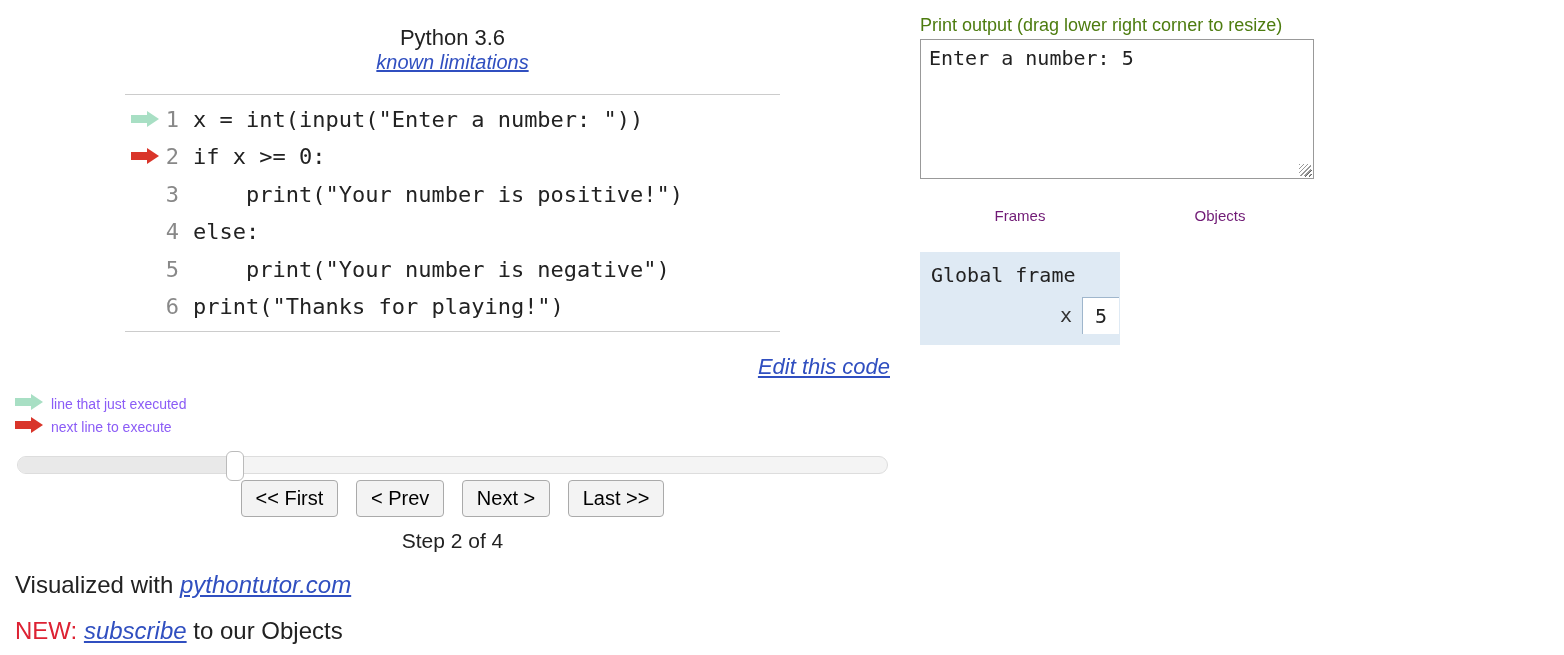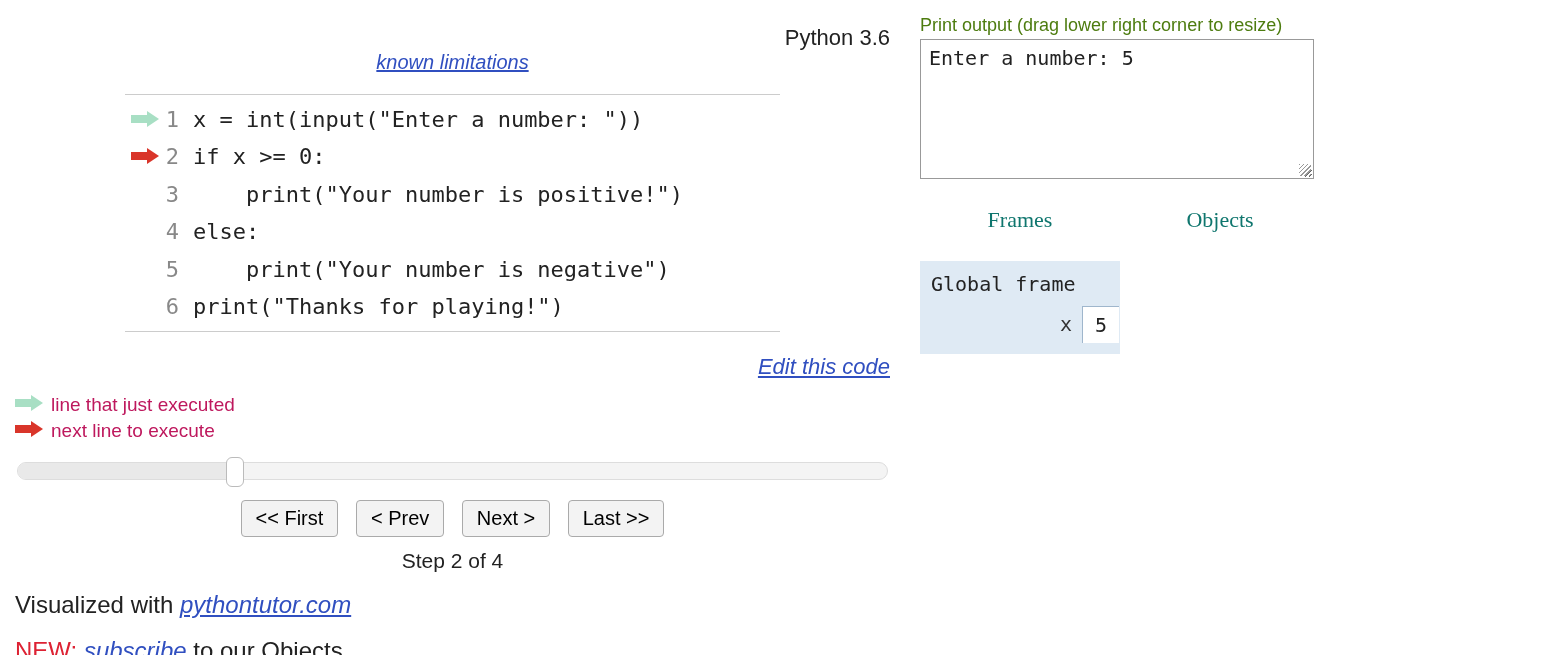--- a/index.html
+++ b/index.html
@@ -10,41 +10,41 @@
     font-size: 20px;
     color: #222;
     background: #fff;
     width: 1564px;
   }
   .cols { display: flex; }
   .left { width: 895px; padding-right: 20px; }
   .right { flex: 1; padding-left: 10px; }
 
   .lang-header { text-align: center; margin-top: 10px; }
-  .lang { font-size: 22px; text-align: right; }
+  .lang { font-size: 22px; }
   .link { color: #304fc0; text-decoration: underline; cursor: pointer; font-style: italic; }
 
   .code-block {
     border-top: 1px solid #ccc;
     border-bottom: 1px solid #ccc;
     margin: 20px 110px 0 110px;
     padding: 6px 0;
     font-family: "Menlo","Consolas","DejaVu Sans Mono",monospace;
     font-size: 22px;
   }
   .code-line { display: flex; align-items: center; line-height: 1.7; }
   .arrow-cell { width: 40px; text-align: right; padding-right: 6px; }
   .lineno { width: 28px; text-align: right; color: #888; padding-right: 14px; }
   .code-text { white-space: pre; }
   .arrow-svg-g { fill: #a8dfc4; }
   .arrow-svg-r { fill: #d9352a; }
 
   .edit-wrap { text-align: right; margin: 22px 0 14px 0; font-size: 22px; }
 
-  .legend { margin: 6px 0 2px 0; font-size: 19px; color: #be185d; }
+  .legend { margin: 6px 0 2px 0; font-size: 14px; color: #8b5cf6; }
   .legend-row { display: flex; align-items: center; gap: 8px; margin: 4px 0; }
 
   .slider-wrap { margin-top: 20px; }
   .slider-track {
     position: relative;
     height: 18px;
     border: 1px solid #ddd;
     border-radius: 9px;
     background: #f4f4f4;
     margin: 0 2px;
@@ -55,21 +55,21 @@
     border-radius: 9px;
   }
   .slider-thumb {
     position: absolute; top: -6px;
     width: 18px; height: 30px;
     background: #fff;
     border: 1px solid #bbb;
     border-radius: 6px;
   }
 
-  .btn-row { text-align: center; margin-top: 20px; }
+  .btn-row { text-align: center; margin-top: 6px; }
   .btn {
     display: inline-block;
     background: #f3f3f3;
     border: 1px solid #aaa;
     border-radius: 4px;
     padding: 6px 14px;
     margin: 0 6px;
     font-size: 20px;
     cursor: pointer;
     font-family: inherit;
@@ -89,21 +89,21 @@
     resize: both;
     overflow: auto;
     position: relative;
   }
   .resize-grip {
     position: absolute; right: 2px; bottom: 2px;
     width: 12px; height: 12px;
     background: repeating-linear-gradient(135deg,#999 0 1px,transparent 1px 3px);
   }
 
-  .fo-headers { display: flex; margin-top: 28px; font-size: 22px; color: #0f766e; font-family: Liberation Serif, serif; }
+  .fo-headers { display: flex; margin-top: 28px; font-size: 15px; color: #701a75; }
   .fo-headers > div { width: 200px; text-align: center; }
 
   .frame-box {
     margin-top: 28px;
     background: #dfeaf4;
     border: 1px solid #dfeaf4;
     width: 200px;
     padding: 10px 0 10px 0;
     font-family: "Menlo","Consolas","DejaVu Sans Mono",monospace;
     font-size: 20px;

